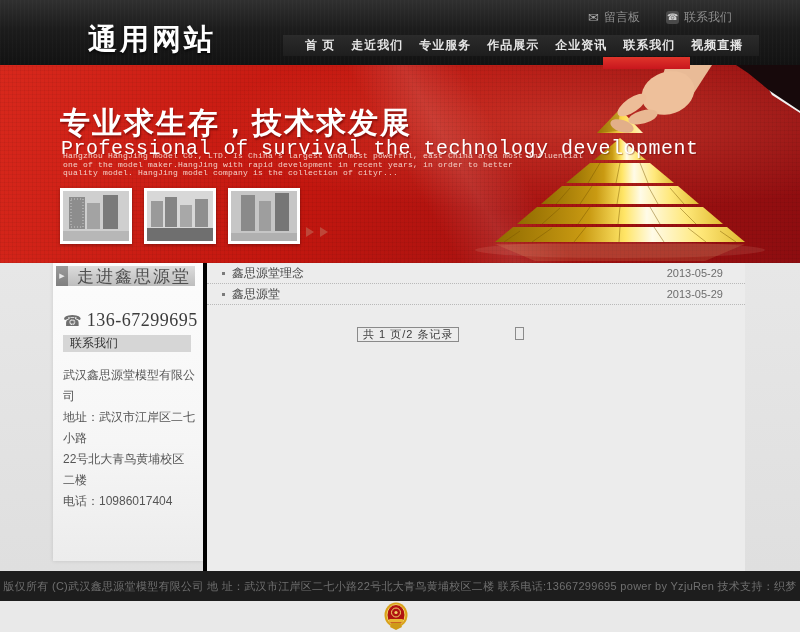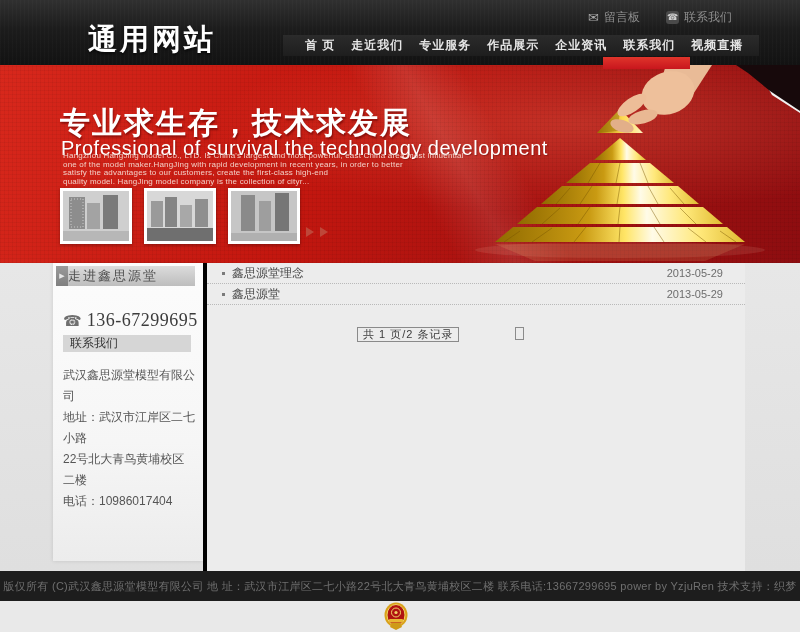--- a/index.html
+++ b/index.html
@@ -26,21 +26,21 @@
     justify-content:space-between; padding:0 14px; }
   .nav-item { color:#e6e6e6; font-size:12px; line-height:21px; padding:0 8px; letter-spacing:1px;
     cursor:pointer; white-space:nowrap;font-weight:bold; }
   .nav-dropdown { position:absolute; left:603px; top:57px; width:87px; height:12px;
     background:linear-gradient(180deg,#e0352b,#c8161d); overflow:hidden; z-index:5; cursor:pointer; }
 
   
   .banner { position:absolute; left:0; top:65px; width:800px; height:198px; overflow:hidden;
     background:
       radial-gradient(ellipse at 72% 30%, rgba(255,120,90,.30), transparent 45%),
-      linear-gradient(115deg,#d8281c 0%,#c4170f 40%,#a31110 72%,#8d0d10 100%); }
+      linear-gradient(115deg,#d8281c 0%,#c4170f 40%,#a31110 72%,#8d0d10 100%); font-family: Liberation Mono, monospace; }
   .banner::after { content:""; position:absolute; inset:0;
     background:
       repeating-linear-gradient(0deg, rgba(0,0,0,.045) 0 1px, transparent 1px 4px),
       repeating-linear-gradient(90deg, rgba(0,0,0,.045) 0 1px, transparent 1px 4px);
     pointer-events:none; }
   .streak { position:absolute; left:180px; top:-40px; width:560px; height:280px;
     background:linear-gradient(60deg, transparent 42%, rgba(255,255,255,.10) 50%, transparent 58%); }
   .headline-zh { position:absolute; left:60px; top:38px; color:#fff; font-size:30px; font-weight:bold;
     letter-spacing:2px; text-shadow:1px 2px 2px rgba(90,0,0,.55); z-index:2; }
   .headline-en { position:absolute; left:61px; top:72px; color:#fff; font-size:20px;
@@ -58,21 +58,21 @@
   
   .content-bg { position:absolute; left:0; top:263px; width:800px; height:308px;
     background:linear-gradient(180deg,#e7e7e7,#dfdfdf); }
   .sidebar { position:absolute; left:53px; top:263px; width:150px; height:298px;
     background:linear-gradient(180deg,#fcfcfc 0%,#f6f6f6 60%,#ececec 100%);
     box-shadow:0 0 4px rgba(0,0,0,.12); }
   .side-head { margin:3px 8px 0 3px; height:20px; display:flex; align-items:center;
     background:linear-gradient(180deg,#dcdcdc,#bdbdbd); }
   .side-head .arrowbox { width:12px; height:20px; background:linear-gradient(180deg,#9a9a9a,#7f7f7f);
     color:#e8e8e8; font-size:7px; text-align:center; line-height:20px; }
-  .side-head .t { font-size:13px; color:#4f4f4f; letter-spacing:2px; padding-left:0; }
+  .side-head .t { font-size:17px; color:#4f4f4f; letter-spacing:2px; padding-left:9px; }
   .phone-row { margin:24px 0 0 10px; display:flex; align-items:center; gap:5px; }
   .telicon { font-size:15px; color:#6f6f6f; }
   .phone-num { font-family:"Liberation Serif", serif; font-size:18px; color:#3c3c3c; letter-spacing:.5px; }
   .contact-bar { margin:4px 12px 0 10px; background:#d6d6d6; font-size:12px; color:#333;
     padding:1px 7px; height:17px; line-height:15px; }
   .side-info { margin:13px 8px 0 10px; font-size:12px; color:#555; line-height:21px; }
 
   .main { position:absolute; left:203px; top:263px; width:542px; height:308px;
     background:#ececec; border-left:4px solid #000000; }
   .news-row { display:flex; align-items:center; height:21px; padding:0 22px 0 15px;
@@ -124,21 +124,20 @@
   <div class="nav-dropdown"></div>
 
   <div class="banner">
     <div class="streak"></div>
 
     <div class="headline-zh">专业求生存，技术求发展</div>
     <div class="headline-en">Professional of survival the technology development</div>
     <div class="banner-para">
       <div>Hangzhou HangJing model Co., LTD. Is China's largest and most powerful, east China area most influential</div>
       <div>one of the model maker.HangJing with rapid development in recent years, in order to better</div>
-      <div>satisfy the advantages to our customers, create the first-class high-end</div>
       <div>quality model. HangJing model company is the collection of cityr...</div>
     </div>
 
     <div class="thumbs">
       <div class="thumb">
         <svg viewBox="0 0 66 50">
           <rect width="66" height="50" fill="#cfcfcf"></rect>
           <rect x="6" y="6" width="16" height="32" fill="#8d8d8d"></rect>
           <rect x="24" y="12" width="13" height="26" fill="#a3a3a3"></rect>
           <rect x="40" y="4" width="15" height="34" fill="#7a7a7a"></rect>

